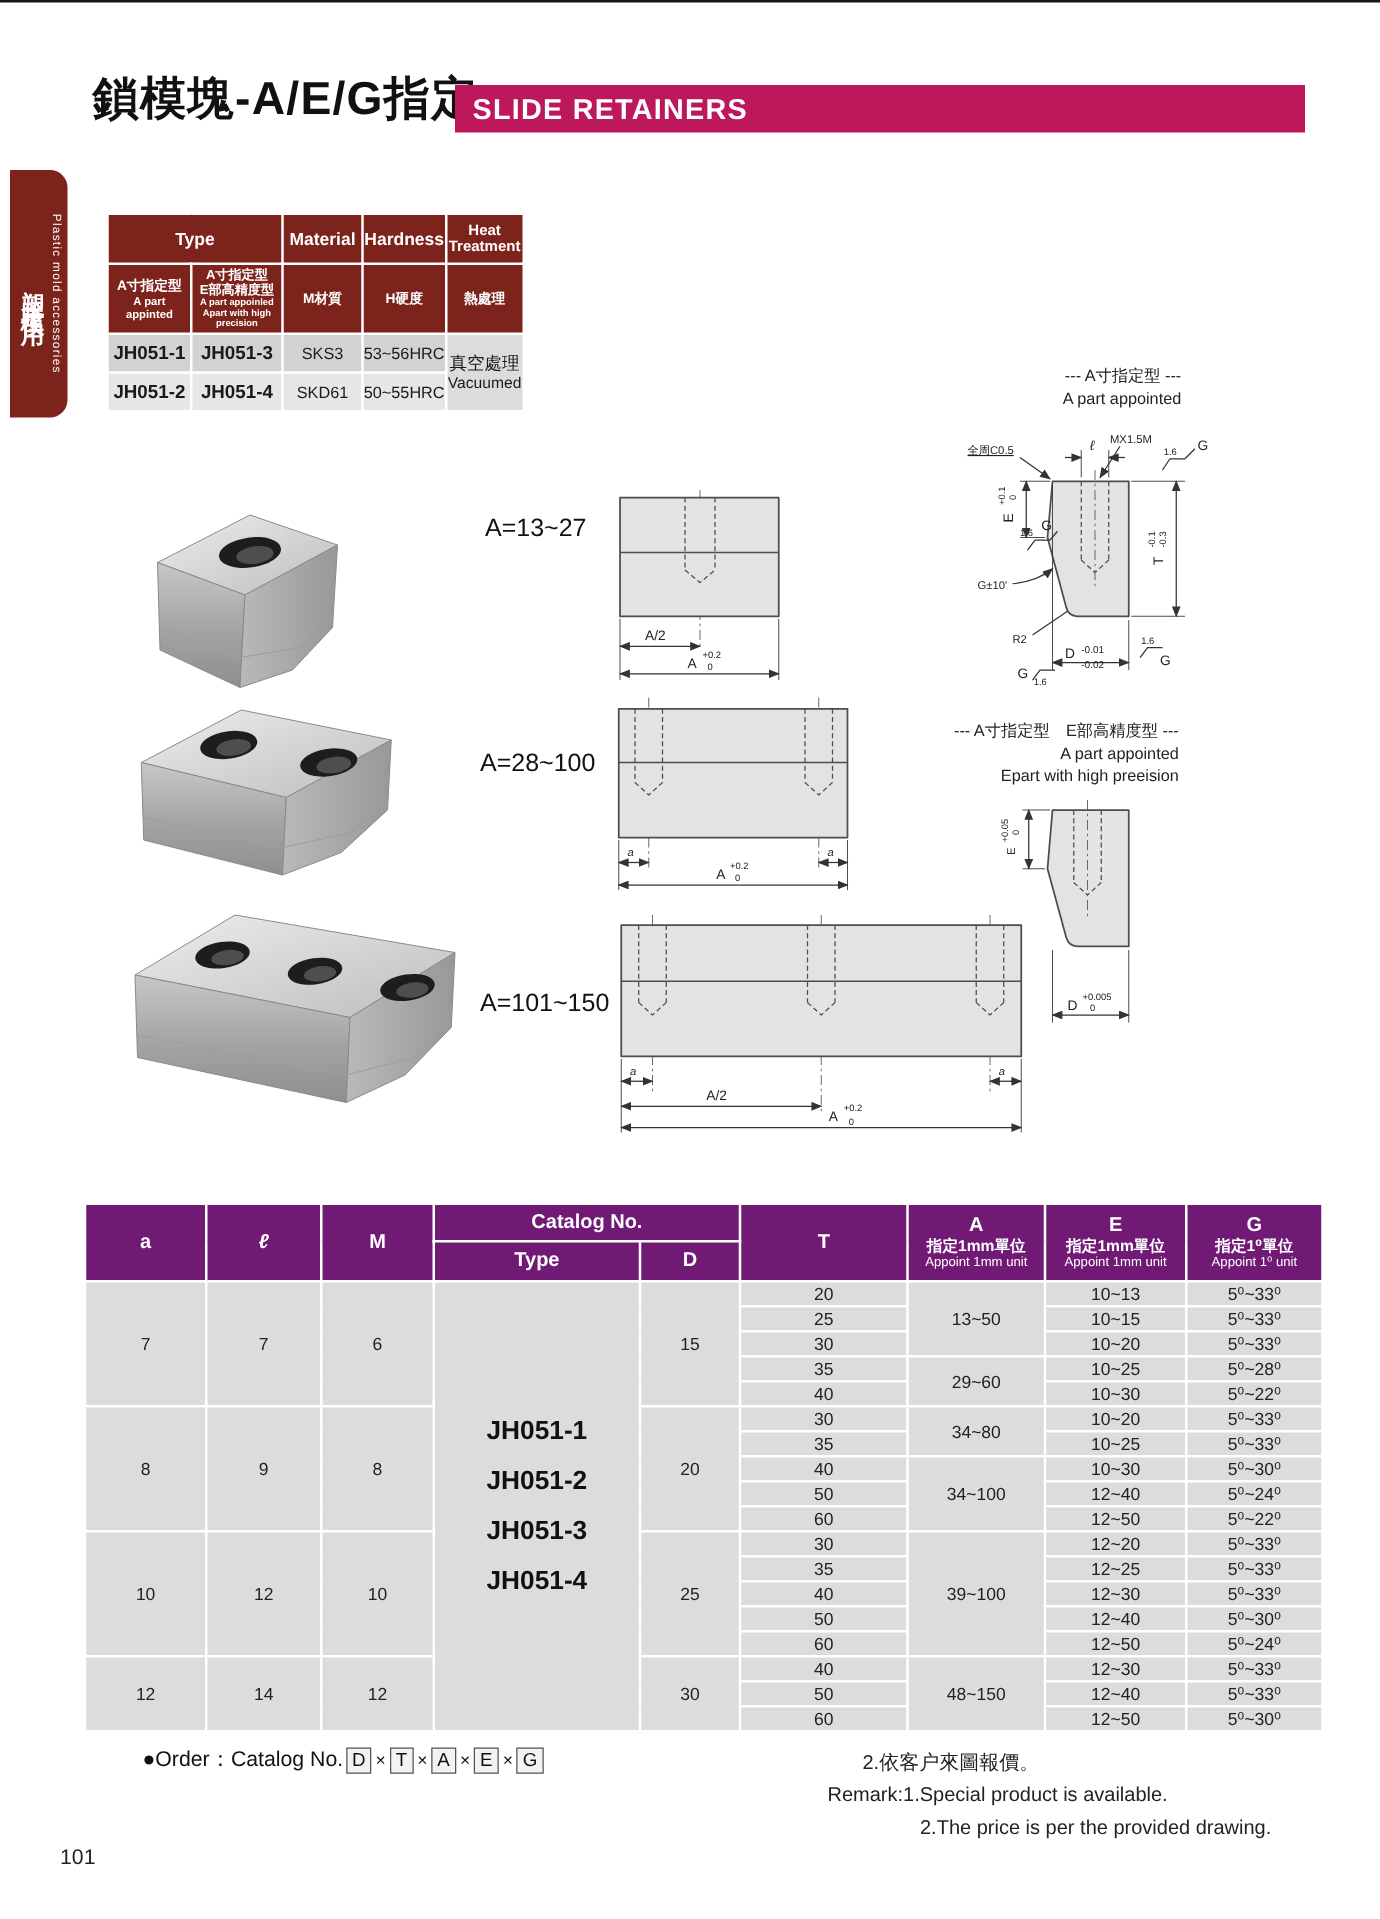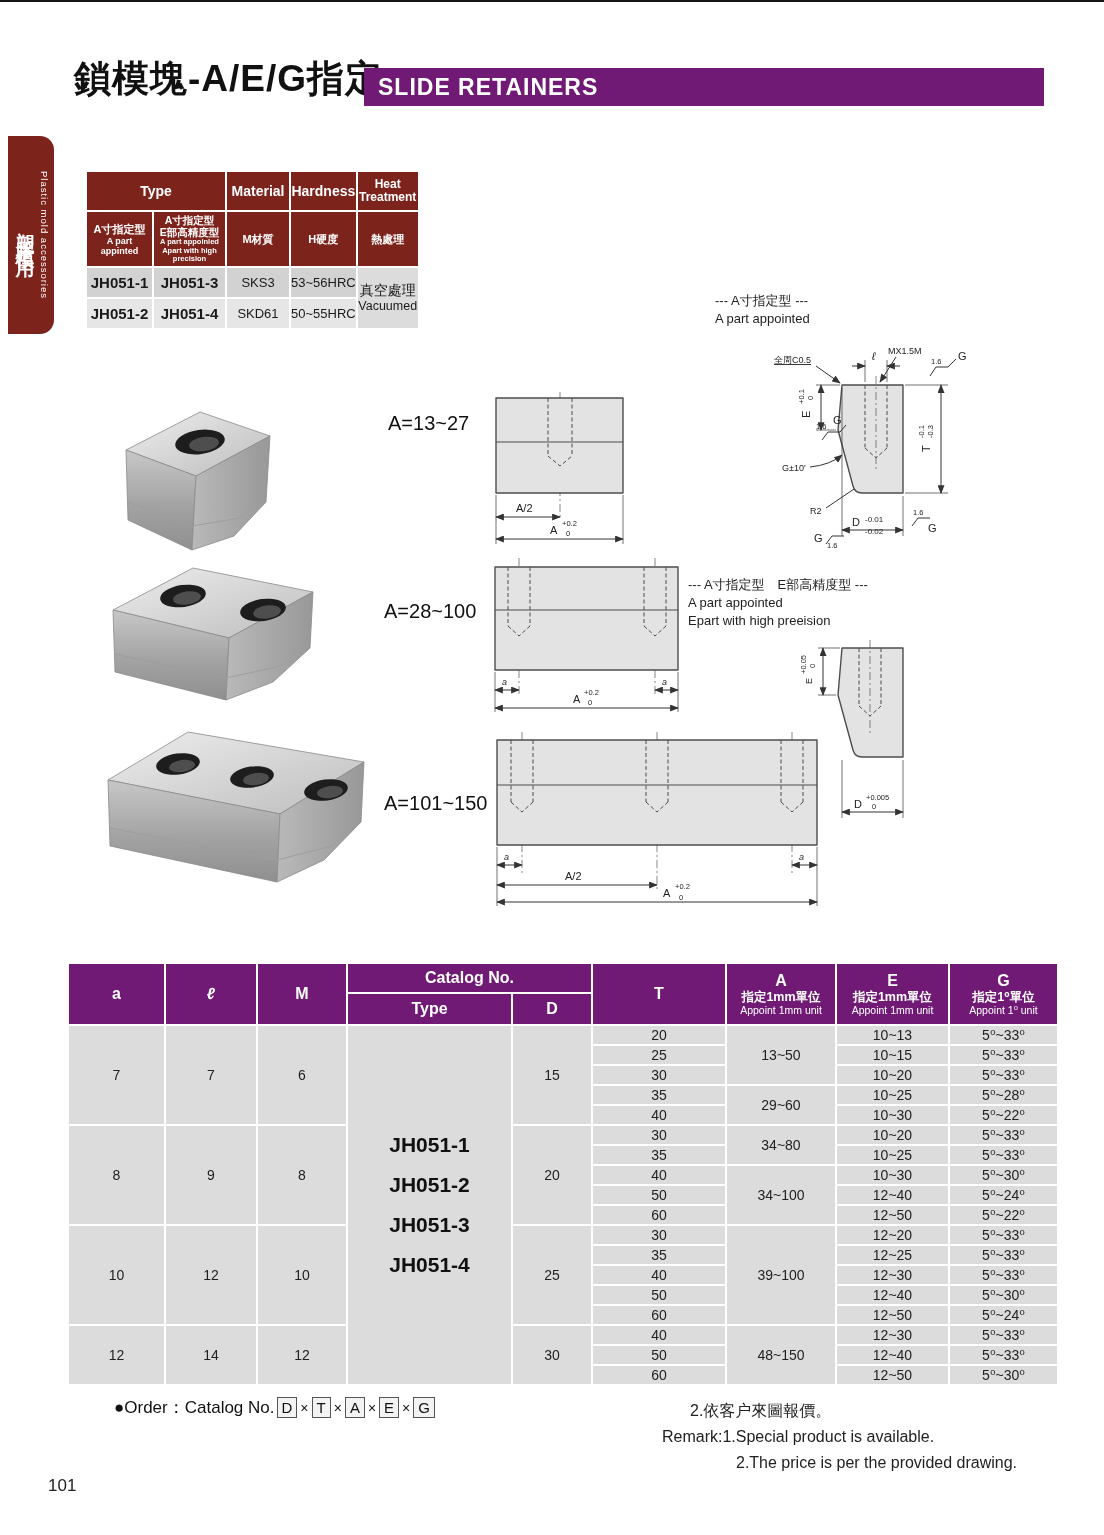--- a/index.html
+++ b/index.html
@@ -8,21 +8,21 @@
     width:1104px; height:1535px; position:relative; overflow:hidden;
     font-family:"Liberation Sans","DejaVu Sans",sans-serif; color:#1a1a1a;
   }
   .abs { position:absolute; }
 
   
   .top-line { left:0; top:0; width:1104px; height:2px; background:#161616; }
 
   
   .title-zh { left:62px; top:54px; font-size:37px; font-weight:800; letter-spacing:1px; color:#111;margin-left:12px; }
-  .banner { left:364px; top:68px; width:680px; height:38px; background:#701a75; }
+  .banner { left:364px; top:68px; width:680px; height:38px; background:#be185d; }
   .banner span { display:block; padding:6px 0 0 14px; color:#fff; font-size:23px; font-weight:bold; letter-spacing:1px; }
 
   
   .side-tab { left:8px; top:136px; width:46px; height:198px; background:#7c231c;
     border-radius:0 14px 14px 0; display:flex; flex-direction:row; justify-content:center; align-items:center; gap:1px; }
   .side-zh { writing-mode:vertical-rl; color:#fff; font-size:19px; font-weight:bold; letter-spacing:9px; }
   .side-en { writing-mode:vertical-rl; color:#fff; font-size:9.5px; letter-spacing:1px; }
 
   
   .spec-table { left:85px; top:170px; border-collapse:collapse; table-layout:fixed; }
@@ -36,21 +36,21 @@
   .spec-table .e2 { font-size:7.5px; line-height:8.5px; }
   .spec-table td { height:31px; font-size:13px; }
   .spec-table tr.sd  td { background:#d2d2d2; }
   .spec-table tr.sd2 td { background:#e6e6e6; }
   .spec-table td.jh { font-weight:bold; font-size:15px; }
   .spec-table td.heatcell { background:#dcdcdc !important; font-size:14px; line-height:16px; }
   .spec-table td.heatcell .ven { font-size:12.5px; }
 
   
   .a-label { font-size:20px; color:#111; }
-  .note { text-align:left; font-size:13px; color:#222; line-height:18px; }
+  .note { text-align:right; font-size:13px; color:#222; line-height:18px; }
 
   
   svg { overflow:visible; }
   svg text { font-family:"Liberation Sans","DejaVu Sans",sans-serif; fill:#222; font-size:10px; }
   .outline { fill:#e3e3e3; stroke:#4d4d4d; stroke-width:1.4; stroke-linejoin:round; }
   .edge { stroke:#4d4d4d; stroke-width:1.1; fill:none; }
   .dash { stroke:#4d4d4d; stroke-width:1; fill:none; stroke-dasharray:4 2.5; }
   .cl   { stroke:#555; stroke-width:0.7; fill:none; stroke-dasharray:8 3 2 3; }
   .dim  { stroke:#333; stroke-width:1; fill:none; }
   .ext  { stroke:#333; stroke-width:0.7; fill:none; }

